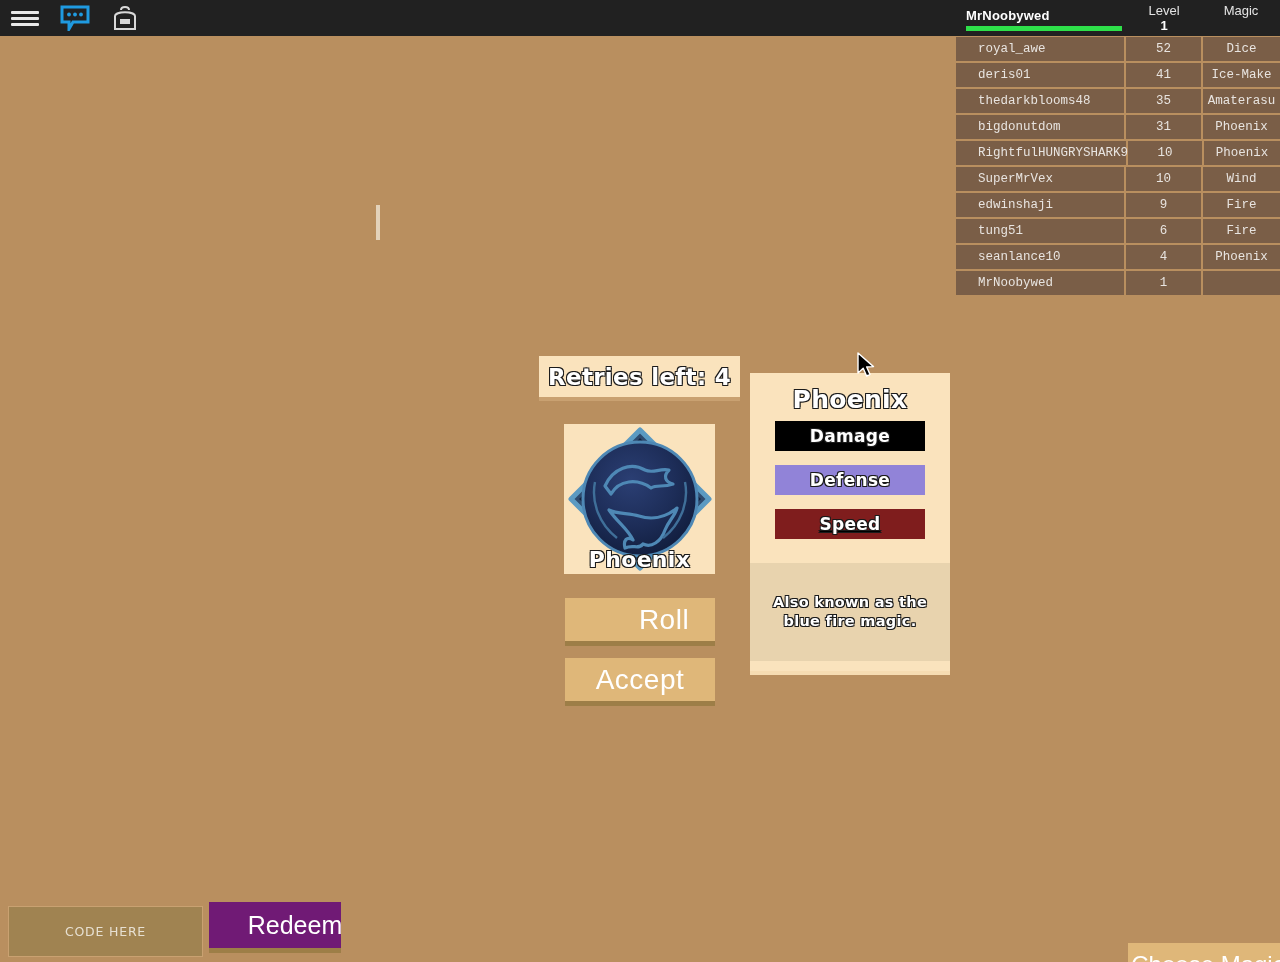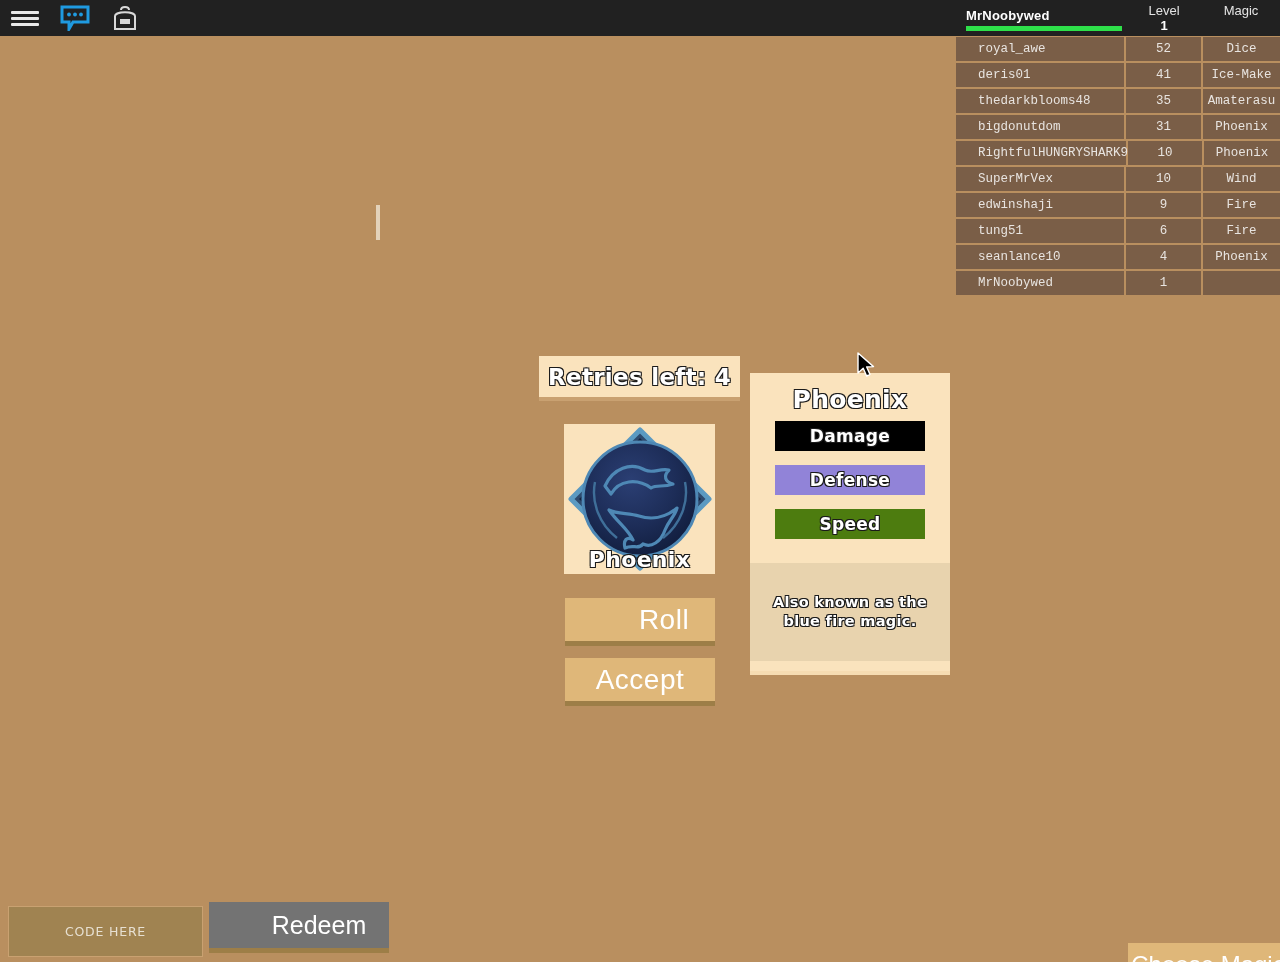--- a/index.html
+++ b/index.html
@@ -215,22 +215,22 @@
   }
   #code-input .ph {
     color: #e7e0d2;
     font-family: "DejaVu Sans", sans-serif;
     font-size: 12.5px;
     letter-spacing: .8px;
   }
   #btn-redeem {
     position: absolute;
     left: 209px; top: 902px;
-    width: 180px; height: 51px;
-    background: #737373;
+    width: 132px; height: 51px;
+    background: #701a75;
     border-bottom: 5px solid #9d7e47;
     display: flex; align-items: center; justify-content: center;
     cursor: pointer;
     padding-left: 40px;
   }
   #btn-redeem .lbl { color: #fff; font-size: 25px; font-weight: 300; }
 
   #btn-choose {
     position: absolute;
     left: 1128px; top: 903px;
@@ -409,21 +409,21 @@
     <div id="mp-title">
       <span class="gtext">Phoenix</span>
     </div>
     <div id="mp-stats">
         <div class="statbar" style="background: #000000;">
           <span class="gtext">Damage</span>
         </div>
         <div class="statbar" style="background: rgb(145, 131, 216);">
           <span class="gtext">Defense</span>
         </div>
-        <div class="statbar" style="background: #4d7c0f;">
+        <div class="statbar" style="background: #7f1d1d; text-decoration: underline;">
           <span class="gtext">Speed</span>
         </div>
       </div>
     <div id="mp-desc">
       <span class="gtext">Also known as the blue fire magic.</span>
     </div>
   </div>
 
   <div id="code-input">
     <span class="ph">CODE HERE</span>

